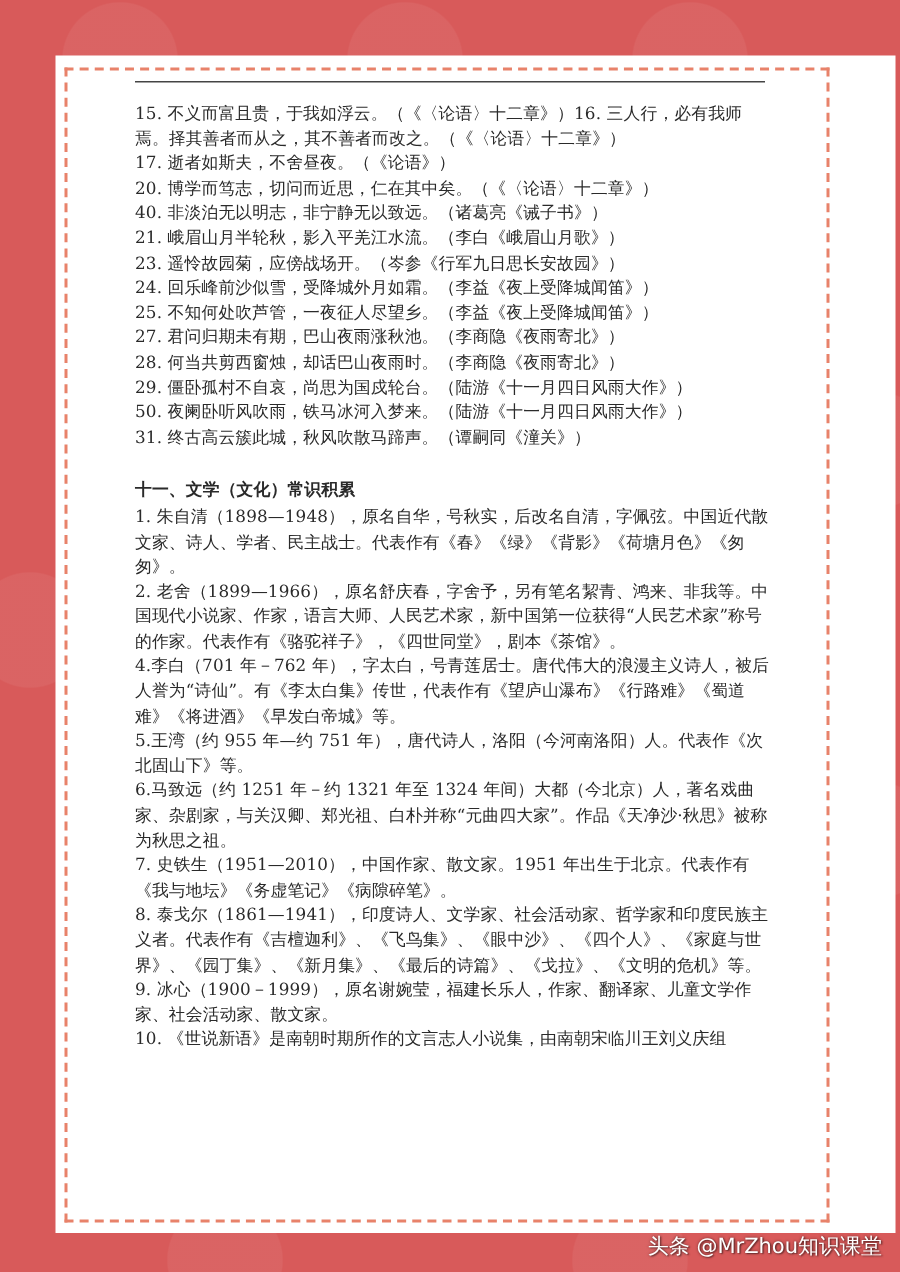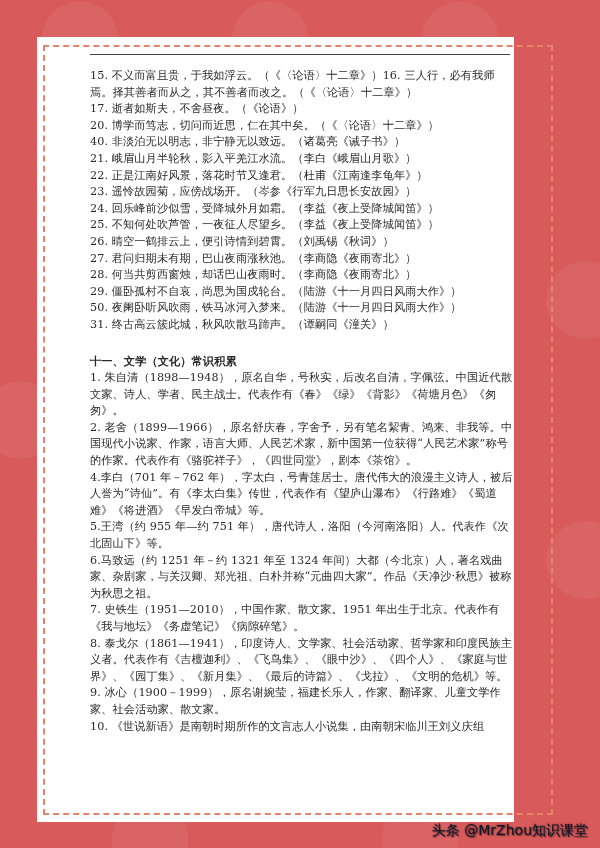--- a/index.html
+++ b/index.html
@@ -14,21 +14,21 @@
       radial-gradient(circle at 80px 40px, rgba(255,255,255,0.06) 0 38px, transparent 39px),
       radial-gradient(circle at 270px 40px, rgba(255,255,255,0.06) 0 38px, transparent 39px),
       radial-gradient(circle at 460px 40px, rgba(255,255,255,0.06) 0 38px, transparent 39px),
       radial-gradient(circle at 20px 420px, rgba(255,255,255,0.06) 0 38px, transparent 39px),
       radial-gradient(circle at 585px 300px, rgba(255,255,255,0.06) 0 38px, transparent 39px),
       radial-gradient(circle at 585px 560px, rgba(255,255,255,0.06) 0 38px, transparent 39px),
       radial-gradient(circle at 150px 840px, rgba(255,255,255,0.06) 0 38px, transparent 39px),
       radial-gradient(circle at 420px 840px, rgba(255,255,255,0.06) 0 38px, transparent 39px);
   }
   .paper {
-    position: absolute; left: 37px; top: 37px; width: 477px; height: 785px;
+    position: absolute; left: 37px; top: 37px; width: 560px; height: 785px;
     background: #ffffff;
   }
   .dashed-frame {
     position: absolute; left: 6px; top: 8px; width: 506px; height: 766px;
     border: 2px dashed #e8826a;
   }
   .top-rule {
     position: absolute; left: 53px; top: 17px; width: 420px; height: 0;
     border-top: 1px solid #444;
   }
@@ -37,44 +37,42 @@
     font-size: 11.2px; line-height: 16.6px; color: #2a2a2a;
     letter-spacing: 0.1px;
   }
   .content p { margin: 0; }
   .section-title {
     margin-top: 20px !important; font-weight: bold; font-family: Liberation Mono, monospace;
   }
   .watermark {
     position: absolute; right: 12px; bottom: 8px;
     font-family: "DejaVu Sans", "Liberation Sans", sans-serif;
-    font-size: 14px; color: #0f172a;
+    font-size: 14px; color: #ffffff;
     text-shadow: 0 0 2px rgba(0,0,0,0.55), 1px 1px 1px rgba(0,0,0,0.4);
   }
 </style>
 </head>
 <body>
 
 <div class="bg-pattern"></div>
 
 <div class="paper">
   <div class="dashed-frame"></div>
   <div class="top-rule"></div>
 
   <div class="content">
     <p>15. 不义而富且贵，于我如浮云。（《〈论语〉十二章》）16. 三人行，必有我师焉。择其善者而从之，其不善者而改之。（《〈论语〉十二章》）</p>
     <p>17. 逝者如斯夫，不舍昼夜。（《论语》）</p>
     <p>20. 博学而笃志，切问而近思，仁在其中矣。（《〈论语〉十二章》）</p>
     <p>40. 非淡泊无以明志，非宁静无以致远。（诸葛亮《诫子书》）</p>
     <p>21. 峨眉山月半轮秋，影入平羌江水流。（李白《峨眉山月歌》）</p>
-    <p>22. 正是江南好风景，落花时节又逢君。（杜甫《江南逢李龟年》）</p>
     <p>23. 遥怜故园菊，应傍战场开。（岑参《行军九日思长安故园》）</p>
     <p>24. 回乐峰前沙似雪，受降城外月如霜。（李益《夜上受降城闻笛》）</p>
     <p>25. 不知何处吹芦管，一夜征人尽望乡。（李益《夜上受降城闻笛》）</p>
-    <p>26. 晴空一鹤排云上，便引诗情到碧霄。（刘禹锡《秋词》）</p>
     <p>27. 君问归期未有期，巴山夜雨涨秋池。（李商隐《夜雨寄北》）</p>
     <p>28. 何当共剪西窗烛，却话巴山夜雨时。（李商隐《夜雨寄北》）</p>
     <p>29. 僵卧孤村不自哀，尚思为国戍轮台。（陆游《十一月四日风雨大作》）</p>
     <p>50. 夜阑卧听风吹雨，铁马冰河入梦来。（陆游《十一月四日风雨大作》）</p>
     <p>31. 终古高云簇此城，秋风吹散马蹄声。（谭嗣同《潼关》）</p>
 
     <p class="section-title">十一、文学（文化）常识积累</p>
     <p>1. 朱自清（1898—1948），原名自华，号秋实，后改名自清，字佩弦。中国近代散文家、诗人、学者、民主战士。代表作有《春》《绿》《背影》《荷塘月色》《匆匆》。</p>
     <p>2. 老舍（1899—1966），原名舒庆春，字舍予，另有笔名絜青、鸿来、非我等。中国现代小说家、作家，语言大师、人民艺术家，新中国第一位获得“人民艺术家”称号的作家。代表作有《骆驼祥子》，《四世同堂》，剧本《茶馆》。</p>
     <p>4.李白（701 年－762 年），字太白，号青莲居士。唐代伟大的浪漫主义诗人，被后人誉为“诗仙”。有《李太白集》传世，代表作有《望庐山瀑布》《行路难》《蜀道难》《将进酒》《早发白帝城》等。</p>

